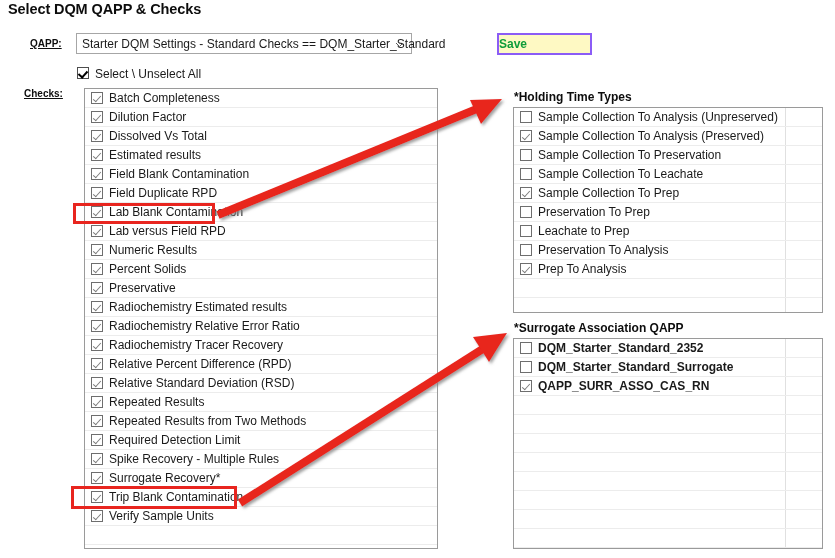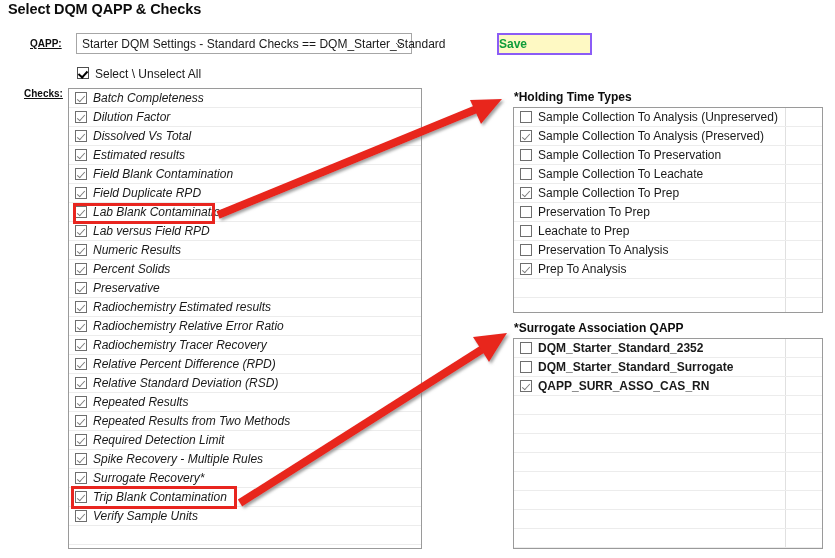--- a/index.html
+++ b/index.html
@@ -119,21 +119,21 @@
   .selectall-row .lbl { font-size: 12px; color: #1a1a1a; }
 
   
   .listbox {
     position: absolute;
     border: 1px solid #9a9a9a;
     background: #ffffff;
     box-sizing: border-box;
     overflow: hidden;
   }
-  #checks-list { left: 68px; top: 88px; width: 354px; height: 461px; font-style: italic; }
+  #checks-list { left: 84px; top: 88px; width: 354px; height: 461px; }
   #holding-list { left: 513px; top: 107px; width: 310px; height: 206px; }
   #surrogate-list { left: 513px; top: 338px; width: 310px; height: 211px; font-weight: bold; }
 
   .lb-divider {
     position: absolute;
     top: 0;
     bottom: 0;
     width: 1px;
     background: #e0e0e0;
   }

